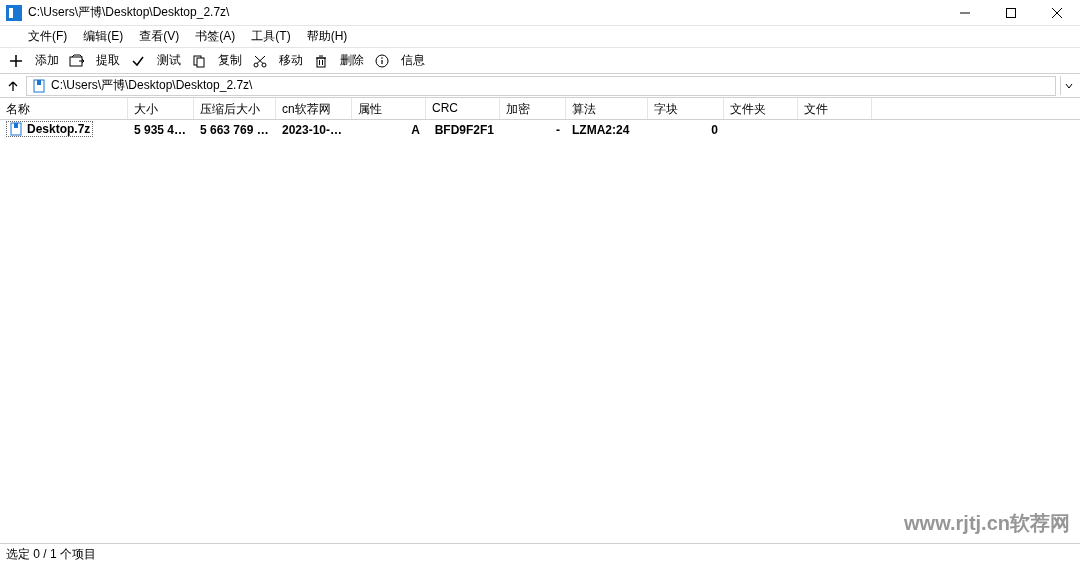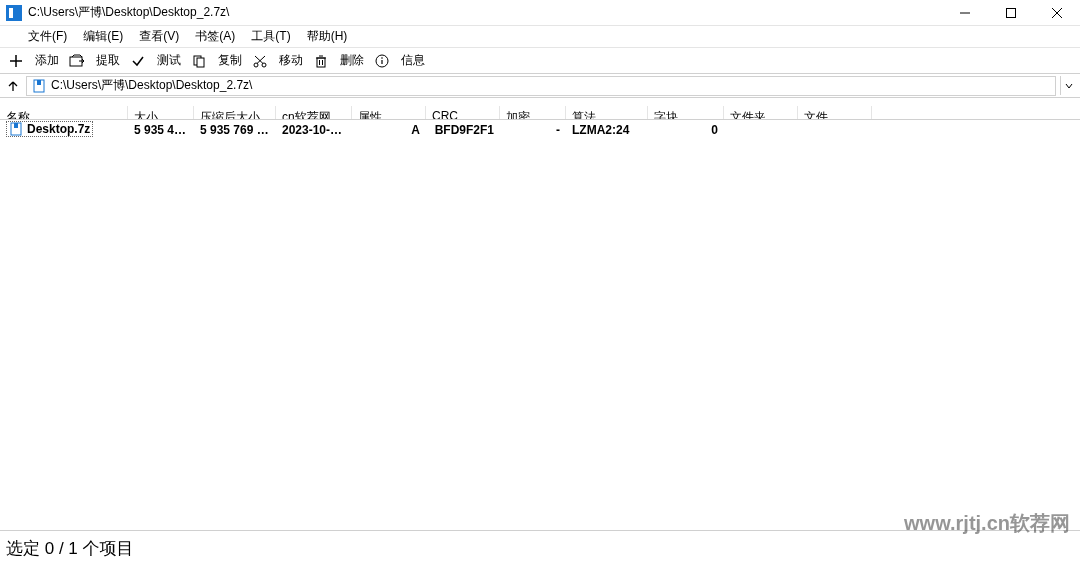--- a/index.html
+++ b/index.html
@@ -118,21 +118,20 @@
       border-bottom: 1px solid #d0d0d0;
       background: #fff;
     }
     .col {
       border-right: 1px solid #e5e5e5;
       padding: 3px 6px;
       overflow: hidden;
       white-space: nowrap;
       text-overflow: ellipsis;
       cursor: default;
-      margin-top: 8px;
     }
     .col-right { }
     .col-left { text-align: left; }
     
     .listbody {
       flex: 1;
       overflow: auto;
       background: #fff;
     }
     .row {
@@ -159,22 +158,22 @@
       align-items:center;
       border: 1px dotted #666;
       padding: 0 2px;
     }
     
     .statusbar {
       height: 22px;
       border-top: 1px solid #d0d0d0;
       display: flex;
       align-items: center;
-      padding: 17px 6px;
-      font-size: 17px;
+      padding: 4px 6px;
+      font-size: 12px;
     }
     
     .watermark {
       position: absolute;
       right: 10px;
       bottom: 28px;
       font-size: 20px;
       font-weight: bold;
       color: rgba(80,80,80,0.6);
       font-family: "Microsoft YaHei", sans-serif;
@@ -332,21 +331,21 @@
         <span class="file-icon">
           <svg width="14" height="14" viewBox="0 0 14 14">
               <rect x="2" y="1" width="10" height="12" fill="#fff" stroke="#1976d2" stroke-width="1"></rect>
               <rect x="5" y="1" width="4" height="5" fill="#1976d2"></rect>
             </svg>
         </span>
         <span>Desktop.7z</span>
       </span>
     </div>
     <div class="cell cell-right" style="width:66px">5 935 401 943</div>
-    <div class="cell cell-right" style="width:82px">5 935 769 432</div>
+    <div class="cell cell-right" style="width:82px">5 663 769 432</div>
     <div class="cell" style="width:76px">2023-10-20 1...</div>
     <div class="cell cell-right" style="width:74px">A</div>
     <div class="cell cell-right" style="width:74px">BFD9F2F1</div>
     <div class="cell cell-right" style="width:66px">-</div>
     <div class="cell" style="width:82px">LZMA2:24</div>
     <div class="cell cell-right" style="width:76px">0</div>
     <div class="cell cell-right" style="width:74px"></div>
     <div class="cell cell-right" style="width:74px"></div>
   </div>
 </div>

